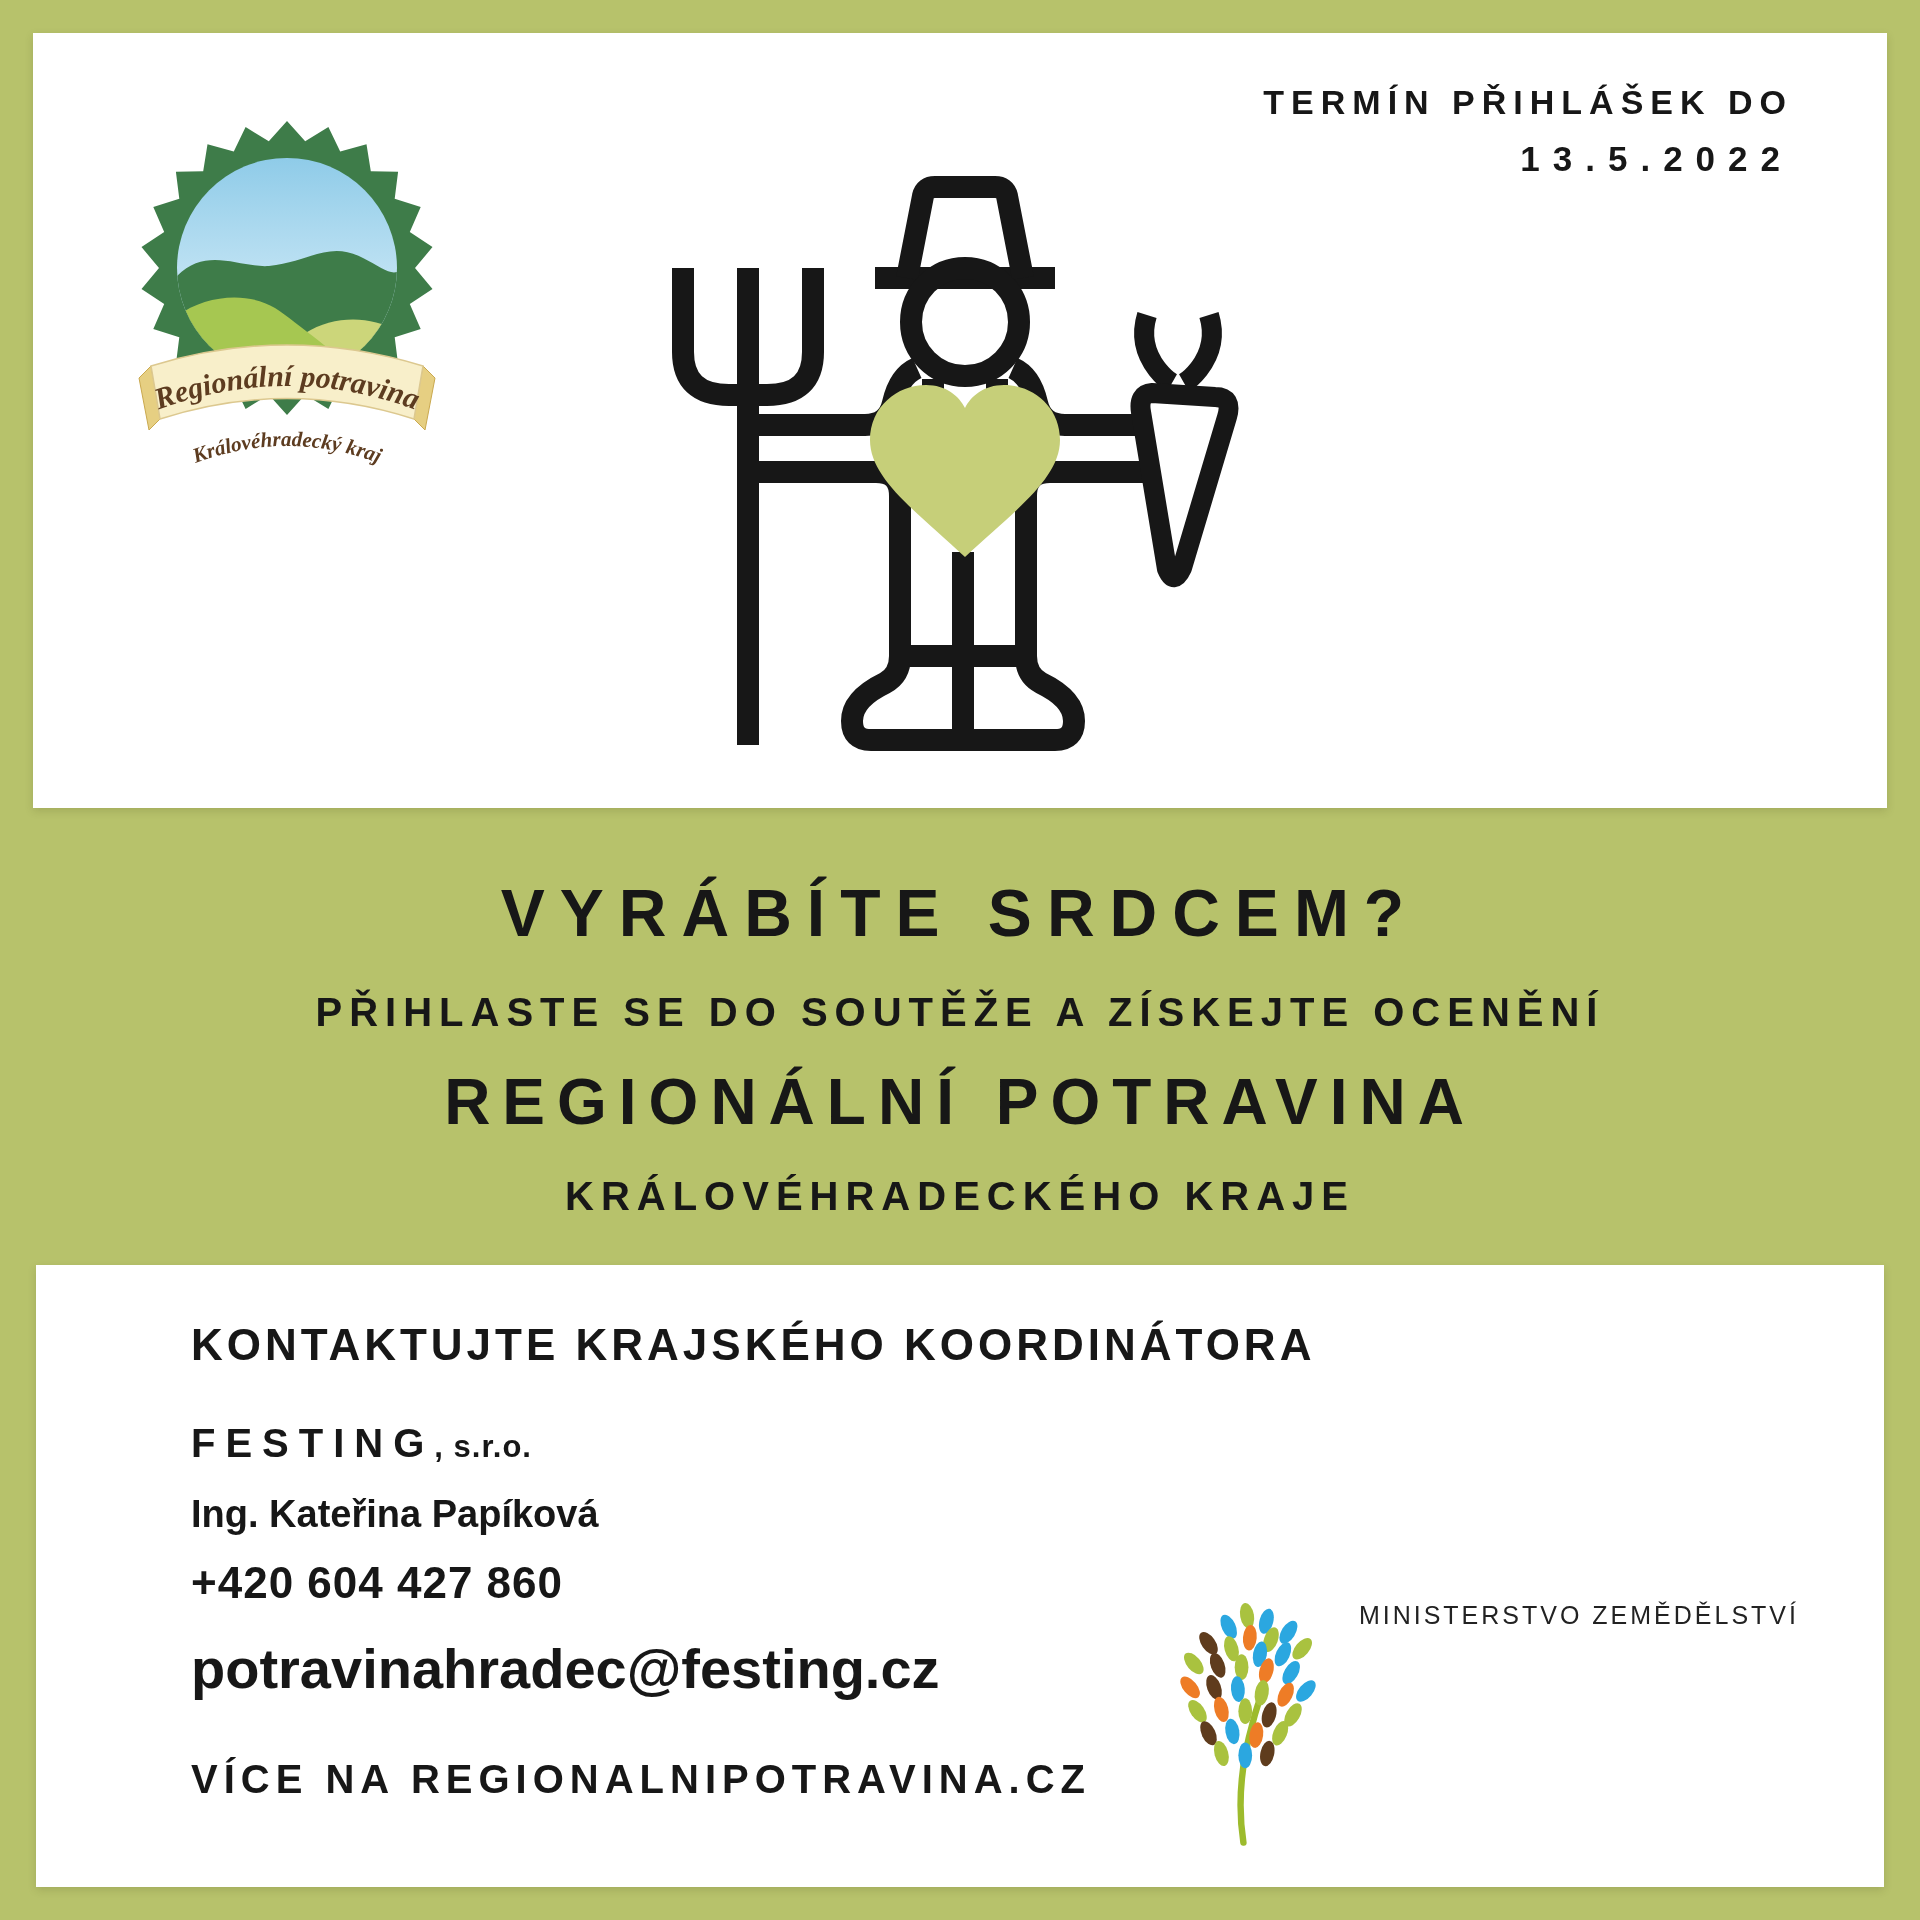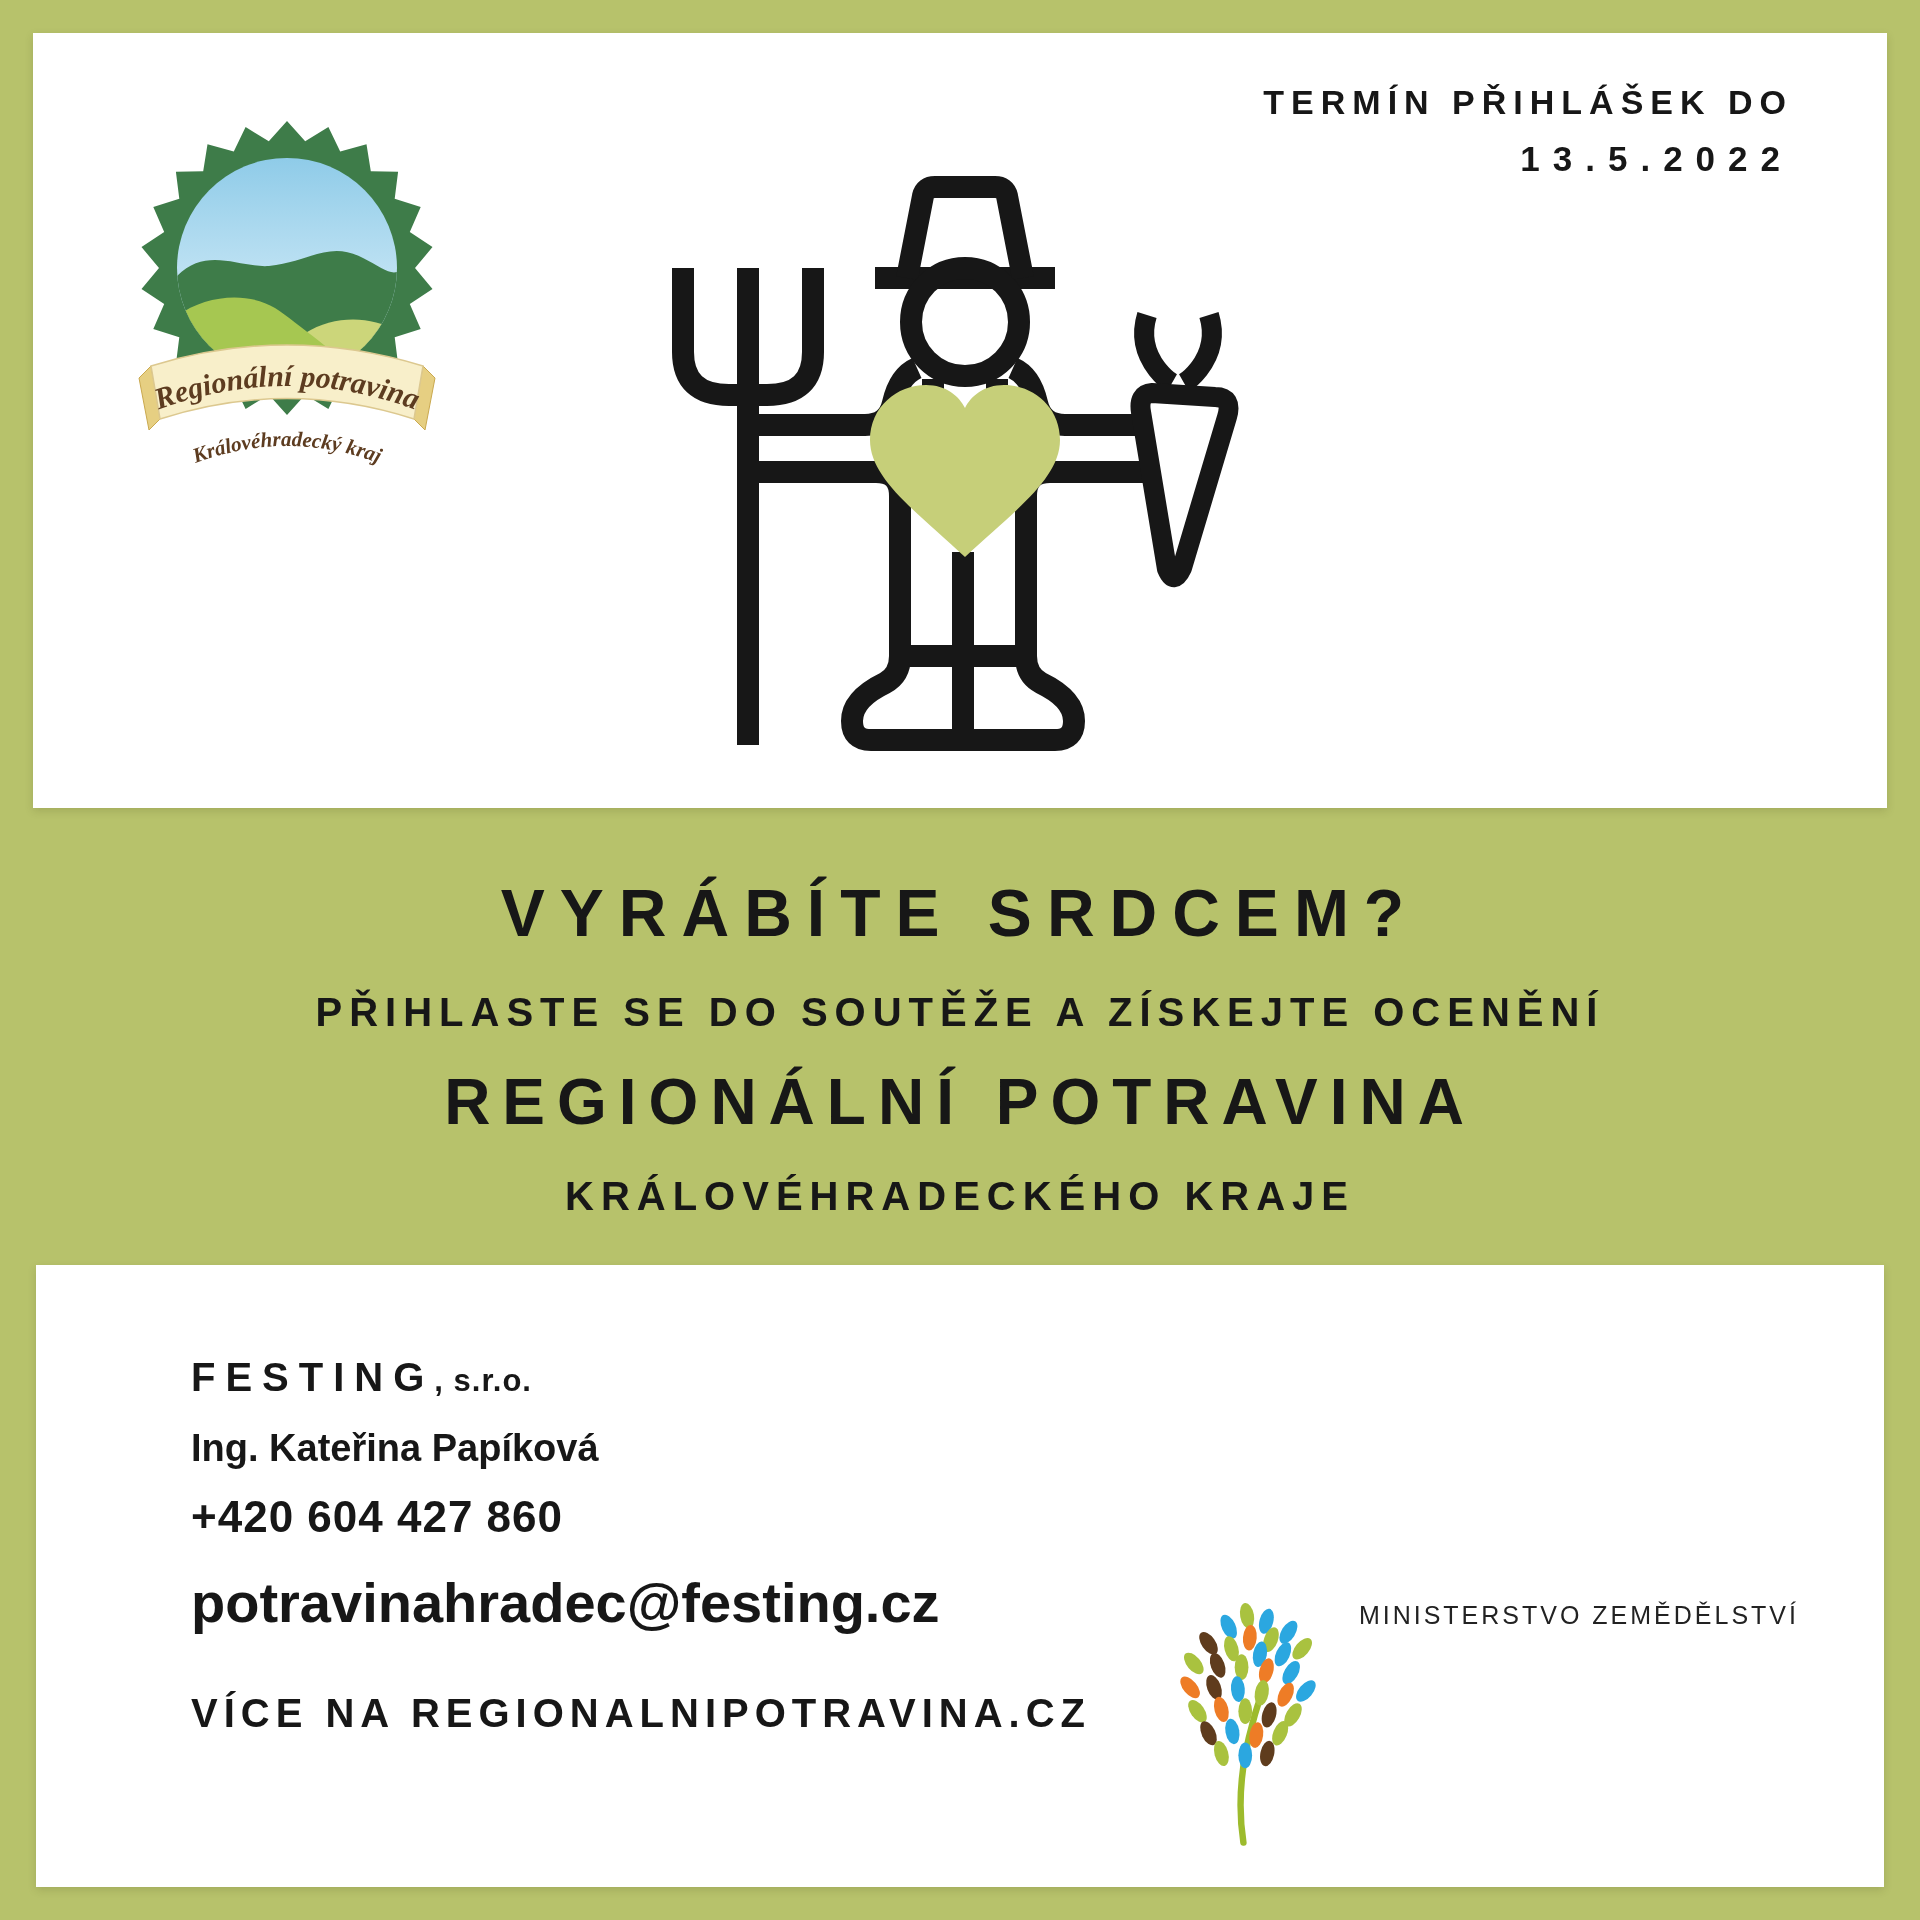--- a/index.html
+++ b/index.html
@@ -26,21 +26,21 @@
   .band{position:absolute;left:0;right:0;top:808px;height:457px;text-align:center;}
   .band-heading{margin:0;padding-top:72px;font-size:66px;font-weight:700;letter-spacing:15px;line-height:1;}
   .band-sub{margin:46px 0 0 0;font-size:40px;font-weight:700;letter-spacing:7px;line-height:1;}
   .band-award{margin:38px 0 0 0;font-size:64px;font-weight:700;letter-spacing:12px;line-height:1;}
   .band-region{margin:42px 0 16px 0;font-size:40px;font-weight:700;letter-spacing:7px;line-height:1;}
 
   
   .contact{position:relative;width:100%;height:100%;}
   .contact-inner{padding:58px 0 0 155px;}
   .contact-heading{margin:0;font-size:44px;font-weight:700;letter-spacing:4px;line-height:1;}
-  .company{margin-top:34px;line-height:1;}
+  .company{margin-top:56px;line-height:1;}
   .company-name{font-size:40px;font-weight:700;letter-spacing:10px;}
   .company-suffix{font-size:31px;font-weight:700;letter-spacing:1px;}
   .person{margin-top:32px;font-size:38px;font-weight:700;line-height:1;}
   .phone{margin-top:28px;font-size:44px;font-weight:700;line-height:1;letter-spacing:1px;}
   .email{margin-top:36px;font-size:56px;font-weight:700;line-height:1;}
   .website{margin-top:62px;font-size:40px;font-weight:700;letter-spacing:6px;line-height:1;}
 
   
   .ministry{position:absolute;right:85px;bottom:38px;display:flex;align-items:flex-start;gap:28px;}
   .ministry-tree{width:138px;height:248px;}
@@ -130,20 +130,21 @@
   <section class="band">
     <h1 class="band-heading">VYRÁBÍTE SRDCEM?</h1>
     <p class="band-sub">PŘIHLASTE SE DO SOUTĚŽE A ZÍSKEJTE OCENĚNÍ</p>
     <h2 class="band-award">REGIONÁLNÍ POTRAVINA</h2>
     <p class="band-region">KRÁLOVÉHRADECKÉHO KRAJE</p>
   </section>
 
   <section class="panel panel-bottom">
     <div class="contact">
       <div class="contact-inner">
+        <h3 class="contact-heading">KONTAKTUJTE KRAJSKÉHO KOORDINÁTORA</h3>
         <div class="company">
           <span class="company-name">FESTING</span><span class="company-suffix">, s.r.o.</span>
         </div>
         <div class="person">Ing. Kateřina Papíková</div>
         <div class="phone">+420 604 427 860</div>
         <div class="email">potravinahradec@festing.cz</div>
         <div class="website">VÍCE NA REGIONALNIPOTRAVINA.CZ</div>
       </div>
 
       <div class="ministry">

